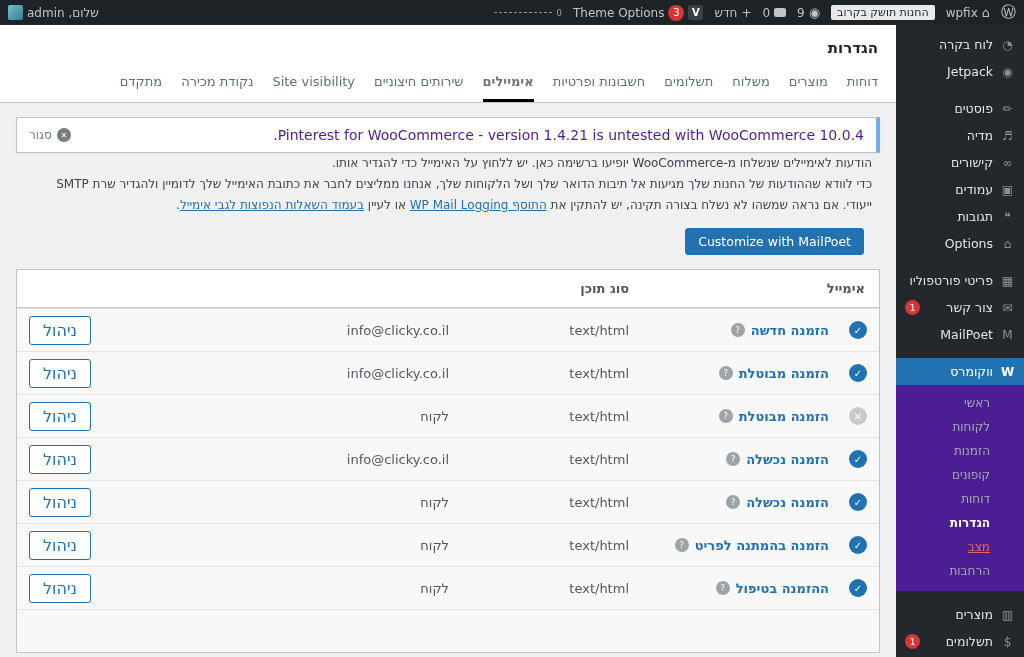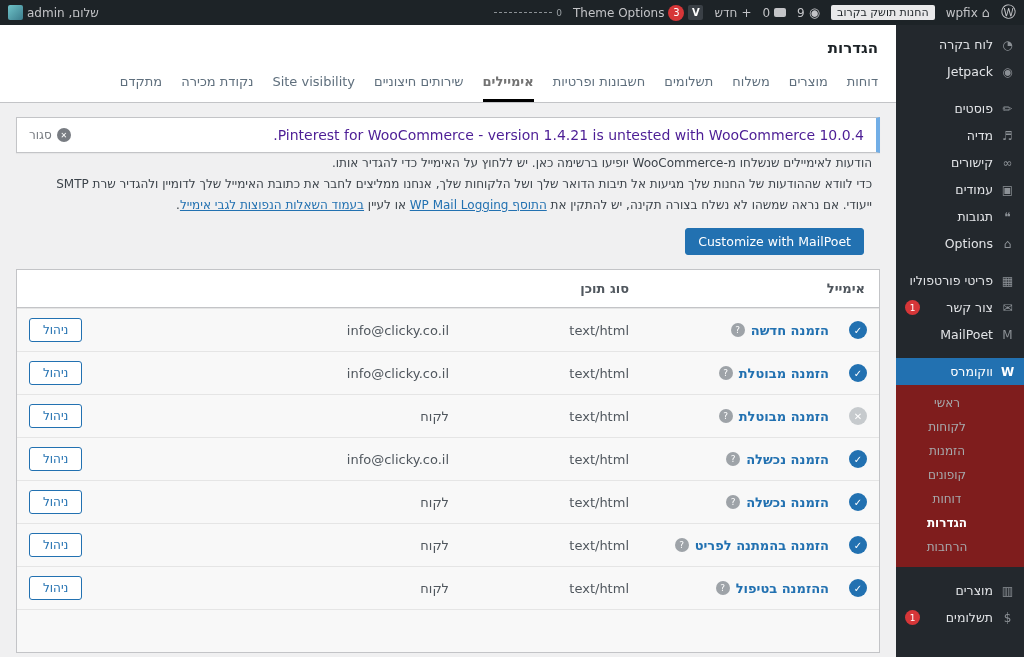--- a/index.html
+++ b/index.html
@@ -31,21 +31,21 @@
   .menu-item { display:flex; align-items:center; gap:7px; padding:6px 9px; cursor:pointer; position:relative; color:#e2e4e7; }
   .mi-icon { width:15px; text-align:center; color:#8c9196; font-size:12px; flex-shrink:0; }
   .mi-label { flex:1; }
   .mini-badge { background:#d63638; color:#fff; font-size:9px; min-width:15px; height:15px; border-radius:8px;
                 display:inline-flex; align-items:center; justify-content:center; padding:0 3px; }
   .sep { height:10px; }
   .menu-item.active { background:#2271b1; color:#fff; }
   .menu-item.active .mi-icon { color:#fff; font-weight:bold; }
   .menu-item.active::after { content:""; position:absolute; left:-6px; top:50%; margin-top:-6px;
                              border:6px solid transparent; border-right-color:#2271b1; }
-  .submenu { background:#7f1d1d; padding:6px 0 8px;text-align:center; }
+  .submenu { background:#4c1d95; padding:6px 0 8px; }
   .submenu-item { padding:5px 34px 5px 8px; color:#a7aaad; font-size:12px; cursor:pointer; }
   .submenu-item.current { color:#fff; font-weight:bold; }
   .submenu-item.alert { color:#e06b63; text-decoration:underline; }
 
   
   .content { flex:1; background:#f0f0f1; overflow:hidden; }
   .content-header { background:#fff; padding:14px 18px 0; border-bottom:1px solid #c3c4c7; }
   .page-title { font-size:15px; font-weight:bold; color:#1d2327; }
   .tabs { display:flex; gap:19px; margin-top:17px; font-size:13px; }
   .tab { padding-bottom:10px; color:#5f6f7d; cursor:pointer; white-space:nowrap; }
@@ -79,21 +79,21 @@
   .cell { font-size:13px; color:#50575e; padding:0 6px; }
   .cell-status { display:flex; justify-content:flex-start; padding-right:12px; }
   .status-circle { width:18px; height:18px; border-radius:50%; background:#2271b1; color:#fff; font-size:10px;
                    display:inline-flex; align-items:center; justify-content:center; }
   .status-circle.off { background:#c6cacd; }
   .cell-name { display:flex; align-items:center; gap:6px; }
   .email-name { color:#2271b1; font-weight:bold; cursor:pointer; }
   .help-tip { width:14px; height:14px; border-radius:50%; background:#9ea3a8; color:#fff; font-size:9px;
               display:inline-flex; align-items:center; justify-content:center; flex-shrink:0; }
   .cell-action { text-align:left; padding-left:12px; }
-  .btn-manage { background:#fff; color:#2271b1; border:1px solid #2271b1; border-radius:3px; font-size:12px;
+  .btn-manage { background:#fff; color:#2271b1; border:1px solid #2271b1; border-radius:3px; font-size:16px;
                 padding:4px 13px; cursor:pointer; font-family:inherit; }
 </style>
 </head>
 <body>
 
 <div class="topbar">
   <span class="grp">
     <span class="wp-logo">Ⓦ</span>
   </span>
   <span class="grp">
@@ -189,20 +189,21 @@
       <span class="mi-icon">W</span>
       <span class="mi-label">ווקומרס</span>
     </div>
     <div class="submenu">
       <div class="submenu-item">ראשי</div>
       <div class="submenu-item">לקוחות</div>
       <div class="submenu-item">הזמנות</div>
       <div class="submenu-item">קופונים</div>
       <div class="submenu-item">דוחות</div>
       <div class="submenu-item current">הגדרות</div>
+      <div class="submenu-item alert">מצב</div>
       <div class="submenu-item">הרחבות</div>
     </div>
 
     <div class="sep"></div>
 
     <div class="menu-item">
       <span class="mi-icon">▥</span>
       <span class="mi-label">מוצרים</span>
     </div>
     <div class="menu-item">

